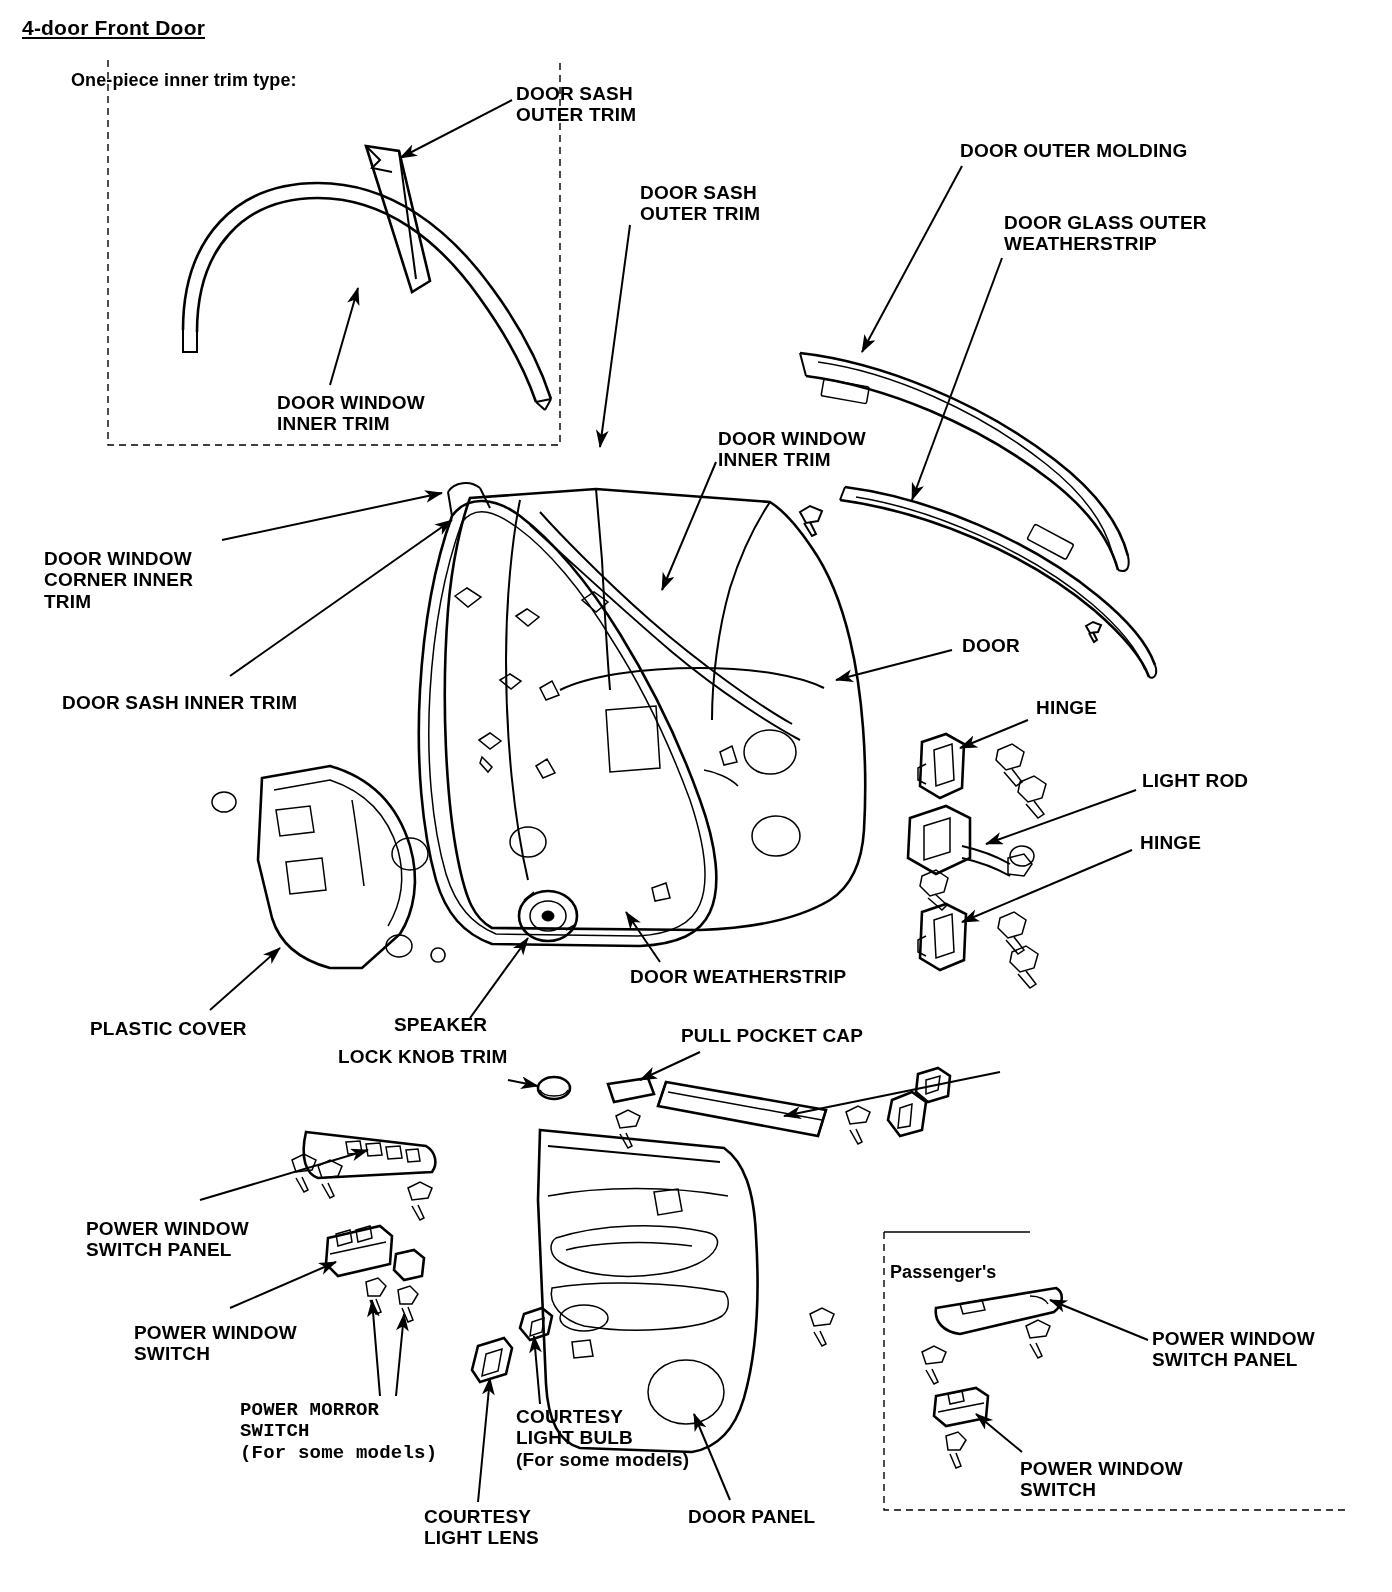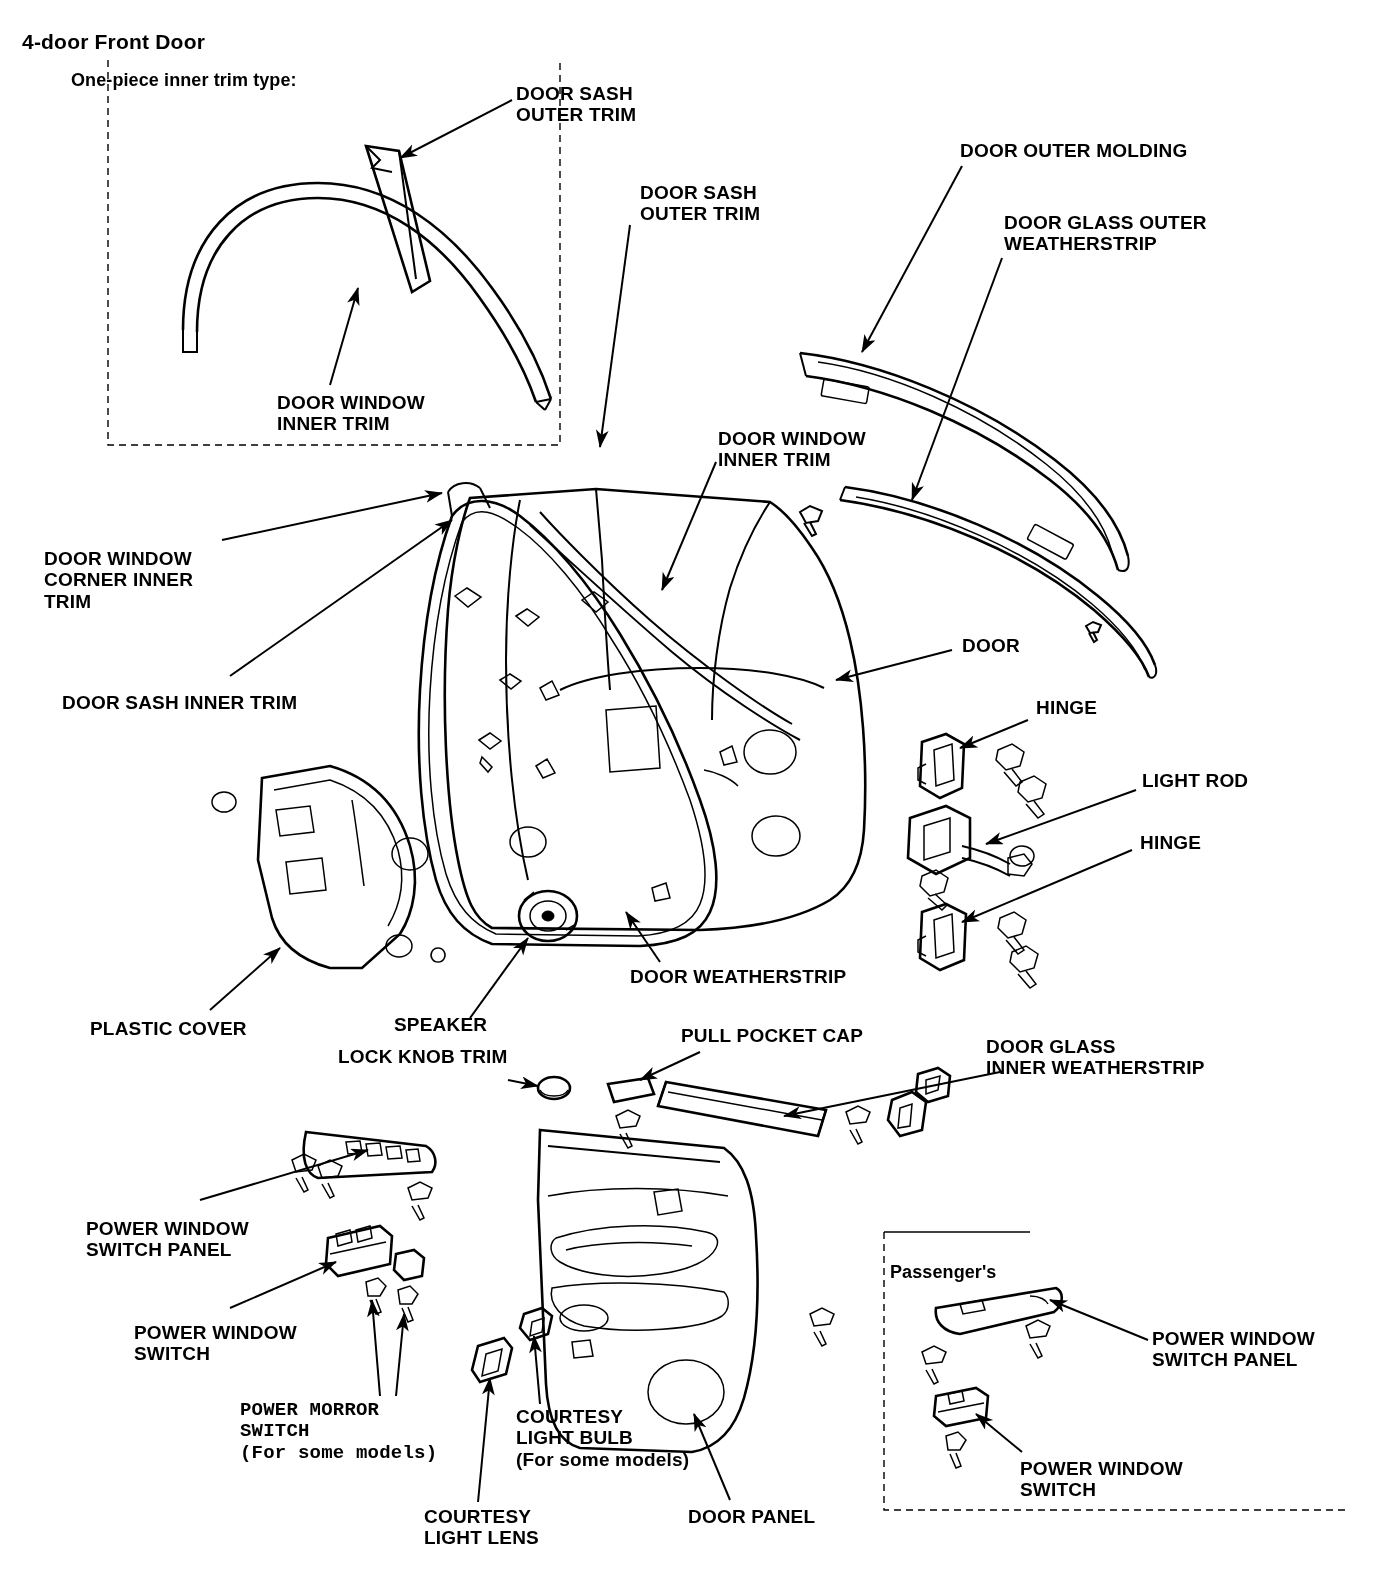--- a/index.html
+++ b/index.html
@@ -322,21 +322,21 @@
     <path class="ln" marker-end="url(#arrow)" d="M478,1502 L490,1378"></path>
 
     <path class="ln" marker-end="url(#arrow)" d="M730,1500 L694,1414"></path>
 
     <path class="ln" marker-end="url(#arrow)" d="M1148,1340 L1050,1300"></path>
 
     <path class="ln" marker-end="url(#arrow)" d="M1022,1452 L976,1414"></path>
 
   </svg>
 
-  <div class="title" style="left:22px; top:30px;">4-door Front Door</div>
+  <div class="title" style="left:22px; top:16px;text-decoration:underline;">4-door Front Door</div>
   <div class="subtitle" style="left:56px; top:70px;margin-left:15px;">One-piece inner trim type:</div>
 
   <div class="label" style="left:516px; top:83px;">DOOR SASH
 OUTER TRIM</div>
   <div class="label" style="left:640px; top:182px;">DOOR SASH
 OUTER TRIM</div>
   <div class="label" style="left:960px; top:140px;">DOOR OUTER MOLDING</div>
   <div class="label" style="left:1004px; top:212px;">DOOR GLASS OUTER
 WEATHERSTRIP</div>
   <div class="label" style="left:277px; top:392px;">DOOR WINDOW
@@ -349,22 +349,20 @@
   <div class="label" style="left:62px; top:692px;">DOOR SASH INNER TRIM</div>
   <div class="label" style="left:962px; top:635px;">DOOR</div>
   <div class="label" style="left:1036px; top:697px;">HINGE</div>
   <div class="label" style="left:1142px; top:770px;">LIGHT ROD</div>
   <div class="label" style="left:1140px; top:832px;">HINGE</div>
   <div class="label" style="left:630px; top:966px;">DOOR WEATHERSTRIP</div>
   <div class="label" style="left:90px; top:1018px;">PLASTIC COVER</div>
   <div class="label" style="left:394px; top:1014px;">SPEAKER</div>
   <div class="label" style="left:338px; top:1046px;">LOCK KNOB TRIM</div>
   <div class="label" style="left:681px; top:1013px;margin-top:12px;">PULL POCKET CAP</div>
-  <div class="label" style="left:986px; top:1036px;">DOOR GLASS
-INNER WEATHERSTRIP</div>
   <div class="label" style="left:86px; top:1218px;">POWER WINDOW
 SWITCH PANEL</div>
   <div class="label" style="left:134px; top:1322px;">POWER WINDOW
 SWITCH</div>
   <div class="label" style="left:240px; top:1400px;font-family:Liberation Mono, monospace;">POWER MORROR
 SWITCH
 (For some models)</div>
   <div class="label" style="left:516px; top:1406px;">COURTESY
 LIGHT BULB
 (For some models)</div>

